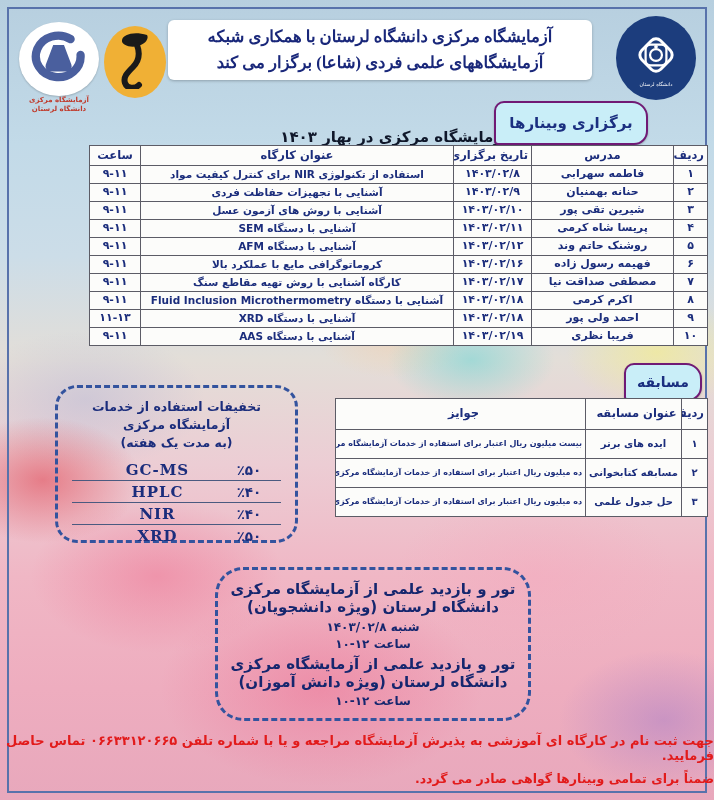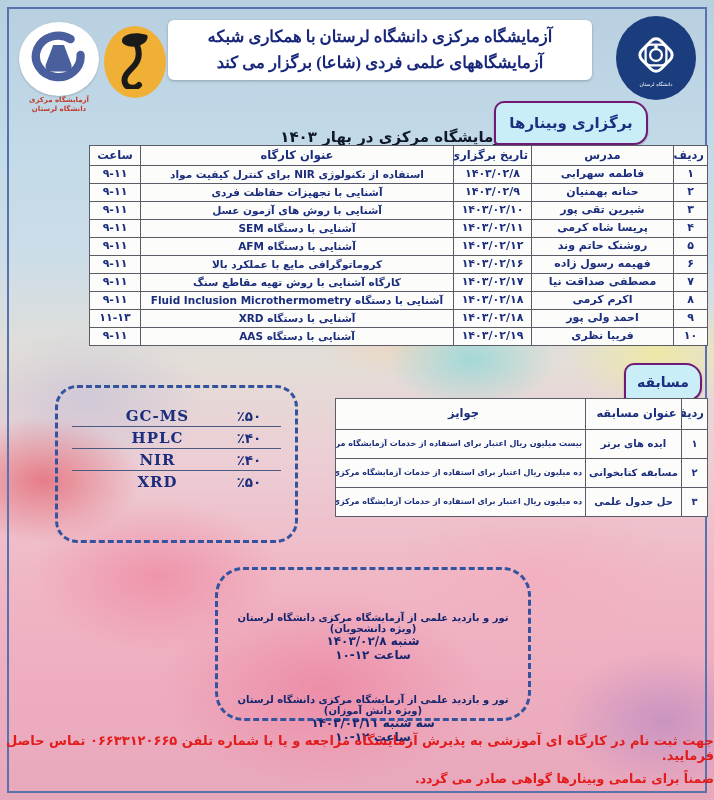--- a/index.html
+++ b/index.html
@@ -83,21 +83,21 @@
   .disc-percent{direction:ltr;text-align:center;font-size:13.5px;}
   .disc-service{text-align:center;font-size:15px;letter-spacing:1px;font-family:"DejaVu Serif","Liberation Serif",serif;}
 
   
   .tour-box{
     position:absolute;top:567px;left:215px;width:316px;height:154px;box-sizing:border-box;
     border:3px dashed #33539e;border-radius:28px;padding:10px 8px;
     display:flex;flex-direction:column;justify-content:space-between;
     text-align:center;color:#15266e;font-weight:bold;font-size:12px;
   }
-  .tour-line.small{font-size:10px;margin-top:32px;}
+  .tour-line.small{font-size:15px;}
 
   
   .footer{position:absolute;top:733px;left:0;width:100%;text-align:right;color:#e21b1b;font-weight:bold;}
   .footer .l1{font-size:13px;}
   .footer .l2{font-size:12.5px;margin-top:8px;}
 </style>
 </head>
 <body>
 
 <div class="frame"></div>
@@ -263,20 +263,24 @@
       </tr>
       <tr>
         <td>۳</td>
         <td>حل جدول علمی</td>
         <td class="col-prize">ده میلیون ریال اعتبار برای استفاده از خدمات آزمایشگاه مرکزی (۵ نفر)</td>
       </tr>
     </tbody>
 </table>
 
 <div class="discount-box">
+  <div class="disc-title">
+    <div>تخفیفات استفاده از خدمات آزمایشگاه مرکزی</div>
+    <div>(به مدت یک هفته)</div>
+  </div>
   <div class="disc-rows">
       <div class="disc-row lined">
         <span class="disc-percent">٪۵۰</span>
         <span class="disc-service">GC-MS</span>
         <span></span>
       </div>
       <div class="disc-row lined">
         <span class="disc-percent">٪۴۰</span>
         <span class="disc-service">HPLC</span>
         <span></span>
@@ -292,20 +296,19 @@
         <span></span>
       </div>
     </div>
 </div>
 
 <div class="tour-box">
     <div class="tour-line small">تور و بازدید علمی از آزمایشگاه مرکزی دانشگاه لرستان (ویژه دانشجویان)</div>
     <div class="tour-line">شنبه ۱۴۰۳/۰۲/۸</div>
     <div class="tour-line">ساعت ۱۲-۱۰</div>
     <div class="tour-line small">تور و بازدید علمی از آزمایشگاه مرکزی دانشگاه لرستان (ویژه دانش آموزان)</div>
-    <div class="tour-line">سه شنبه ۱۴۰۳/۰۲/۱۱</div>
     <div class="tour-line">ساعت ۱۲-۱۰</div>
   </div>
 
 <div class="footer">
   <div class="l1">جهت ثبت نام در کارگاه ای آموزشی به پذیرش آزمایشگاه مراجعه و یا با شماره تلفن ۰۶۶۳۳۱۲۰۶۶۵ تماس حاصل فرمایید.</div>
   <div class="l2">ضمناً برای تمامی وبینارها گواهی صادر می گردد.</div>
 </div>
 
 </body></html>

